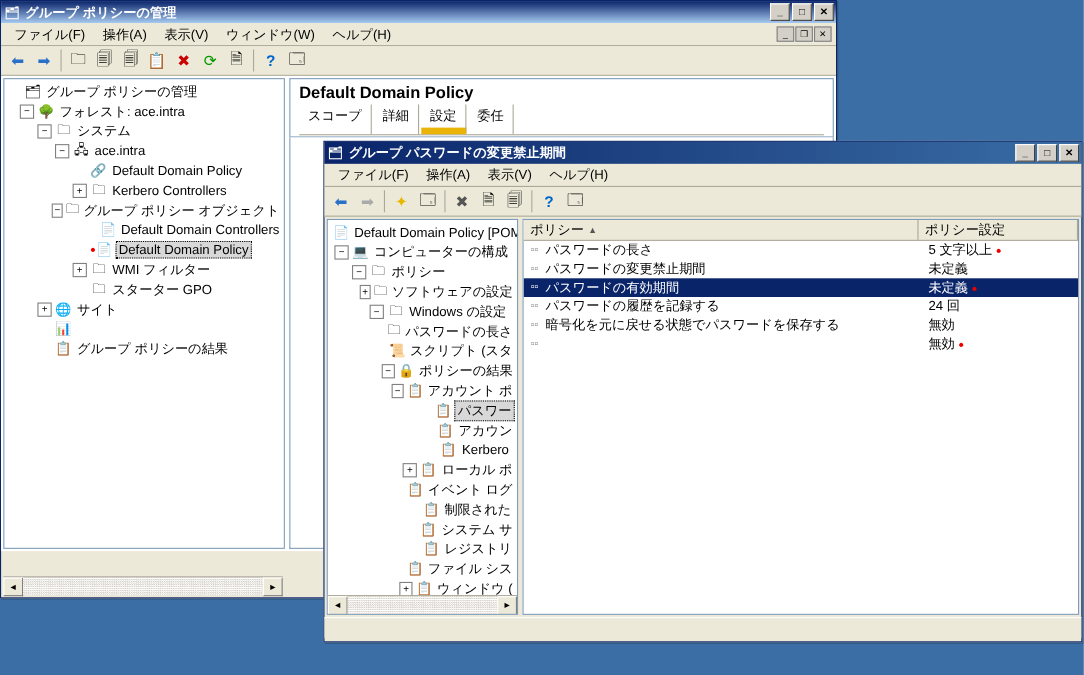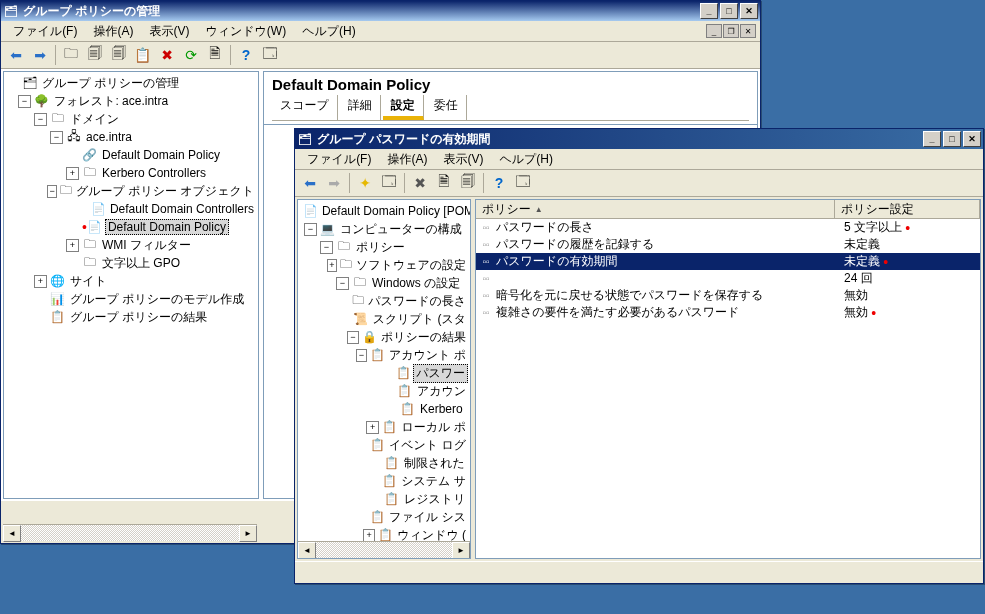--- a/index.html
+++ b/index.html
@@ -27,21 +27,21 @@
 .tn .lbl{white-space:nowrap;padding:0 2px}
 .tn.sel .lbl{background:#d8d8d8;border:1px dotted #000}
 .ind{display:inline-block}
 .red-dot{color:#e00;font-size:14px;line-height:1}
 .content-pane{flex:1;margin:2px;display:flex;flex-direction:column}
 .content-header{background:#fff;border:1px solid #7f9db9;padding:4px 8px;height:44px}
 .content-title{font-size:15px;font-weight:bold;margin-bottom:2px}
 .tabs{display:flex;gap:2px;border-bottom:1px solid #aca899}
 .tab{padding:2px 8px;cursor:default}
 .tab.sep{border-right:1px solid #aca899}
-.tab.active{font-weight:bold;border-bottom:4px solid #eab308}
+.tab.active{font-weight:normal;border-bottom:6px solid #eab308}
 .scrollbar-h{height:16px;background:#d4d0c8;border-top:1px solid #aca899;display:flex}
 .sb-btn{width:16px;height:15px;background:#ece9d8;border:1px solid #fff;border-right-color:#808080;border-bottom-color:#808080;display:flex;align-items:center;justify-content:center;font-size:8px}
 .sb-track{flex:1;background:repeating-conic-gradient(#d4d0c8 0 25%,#fff 0 50%) 0 0/2px 2px}
 .editor-split{display:flex;flex:1}
 .editor-tree{width:172px;border:1px solid #7f9db9;margin:2px;background:#fff;overflow:hidden;height:358px;position:relative}
 .editor-tree .tree{height:340px;overflow:hidden}
 .policy-list{flex:1;border:1px solid #7f9db9;margin:2px;background:#fff;height:358px;display:flex;flex-direction:column}
 .list-header{height:18px;background:#ece9d8;display:flex;border-bottom:1px solid #aca899}
 .list-header .col{padding:2px 6px;border-right:1px solid #aca899;display:flex;align-items:center}
 .list-header .col1{flex:1}
@@ -106,21 +106,21 @@
         <div class="tn">
             <span class="ind" style="width:12px"></span>
             <span class="exp">−</span>
             <span class="ico">🌳</span>
             <span class="lbl">フォレスト: ace.intra</span>
           </div>
         <div class="tn">
             <span class="ind" style="width:28px"></span>
             <span class="exp">−</span>
             <span class="ico">🗀</span>
-            <span class="lbl">ドメイン</span>
+            <span class="lbl">システム</span>
           </div>
         <div class="tn">
             <span class="ind" style="width:44px"></span>
             <span class="exp">−</span>
             <span class="ico">🖧</span>
             <span class="lbl">ace.intra</span>
           </div>
         <div class="tn">
             <span class="ind" style="width:76px"></span>
             <span class="ico">🔗</span>
@@ -151,32 +151,31 @@
           </div>
         <div class="tn">
             <span class="ind" style="width:60px"></span>
             <span class="exp">+</span>
             <span class="ico">🗀</span>
             <span class="lbl">WMI フィルター</span>
           </div>
         <div class="tn">
             <span class="ind" style="width:76px"></span>
             <span class="ico">🗀</span>
-            <span class="lbl">文字以上 GPO</span>
+            <span class="lbl">スターター GPO</span>
           </div>
         <div class="tn">
             <span class="ind" style="width:28px"></span>
             <span class="exp">+</span>
             <span class="ico">🌐</span>
             <span class="lbl">サイト</span>
           </div>
         <div class="tn">
             <span class="ind" style="width:44px"></span>
             <span class="ico">📊</span>
-            <span class="lbl">グループ ポリシーのモデル作成</span>
           </div>
         <div class="tn">
             <span class="ind" style="width:44px"></span>
             <span class="ico">📋</span>
             <span class="lbl">グループ ポリシーの結果</span>
           </div>
       </div>
     </div>
     <div class="content-pane">
       <div class="content-header">
@@ -196,21 +195,21 @@
       <div class="sb-btn">◄</div>
       <div class="sb-track"></div>
       <div class="sb-btn">►</div>
     </div>
   </div>
 </div>
 
 <div class="window" style="left:294px;top:128px;width:688px;height:454px">
   <div class="titlebar active">
     <span class="icon">🗂</span>
-    <span class="title-text">グループ パスワードの有効期間</span>
+    <span class="title-text">グループ パスワードの変更禁止期間</span>
     <div class="winbtns">
       <div class="winbtn">_</div>
       <div class="winbtn">□</div>
       <div class="winbtn">✕</div>
     </div>
   </div>
   <div class="menubar">
     <span>ファイル(F)</span>
     <span>操作(A)</span>
     <span>表示(V)</span>
@@ -356,54 +355,54 @@
           <div class="list-row">
             <div class="c1">
               <span class="pico">▫▫</span>
               <span>パスワードの長さ</span>
             </div>
             <div class="c2"><span>5 文字以上</span> &nbsp;<span class="red-dot">•</span></div>
           </div>
           <div class="list-row">
             <div class="c1">
               <span class="pico">▫▫</span>
-              <span>パスワードの履歴を記録する</span>
+              <span>パスワードの変更禁止期間</span>
             </div>
             <div class="c2">
               <span>未定義</span>
             </div>
           </div>
           <div class="list-row sel">
             <div class="c1">
               <span class="pico">▫▫</span>
               <span>パスワードの有効期間</span>
             </div>
             <div class="c2"><span>未定義</span> &nbsp;<span class="red-dot">•</span></div>
           </div>
           <div class="list-row">
             <div class="c1">
               <span class="pico">▫▫</span>
+              <span>パスワードの履歴を記録する</span>
             </div>
             <div class="c2">
               <span>24 回</span>
             </div>
           </div>
           <div class="list-row">
             <div class="c1">
               <span class="pico">▫▫</span>
               <span>暗号化を元に戻せる状態でパスワードを保存する</span>
             </div>
             <div class="c2">
               <span>無効</span>
             </div>
           </div>
           <div class="list-row">
             <div class="c1">
               <span class="pico">▫▫</span>
-              <span>複雑さの要件を満たす必要があるパスワード</span>
             </div>
             <div class="c2"><span>無効</span> &nbsp;<span class="red-dot">•</span></div>
           </div>
         </div>
     </div>
   </div>
   <div style="height:18px;background:#ece9d8;border-top:1px solid #fff"></div>
 </div>
 
 </body></html>

